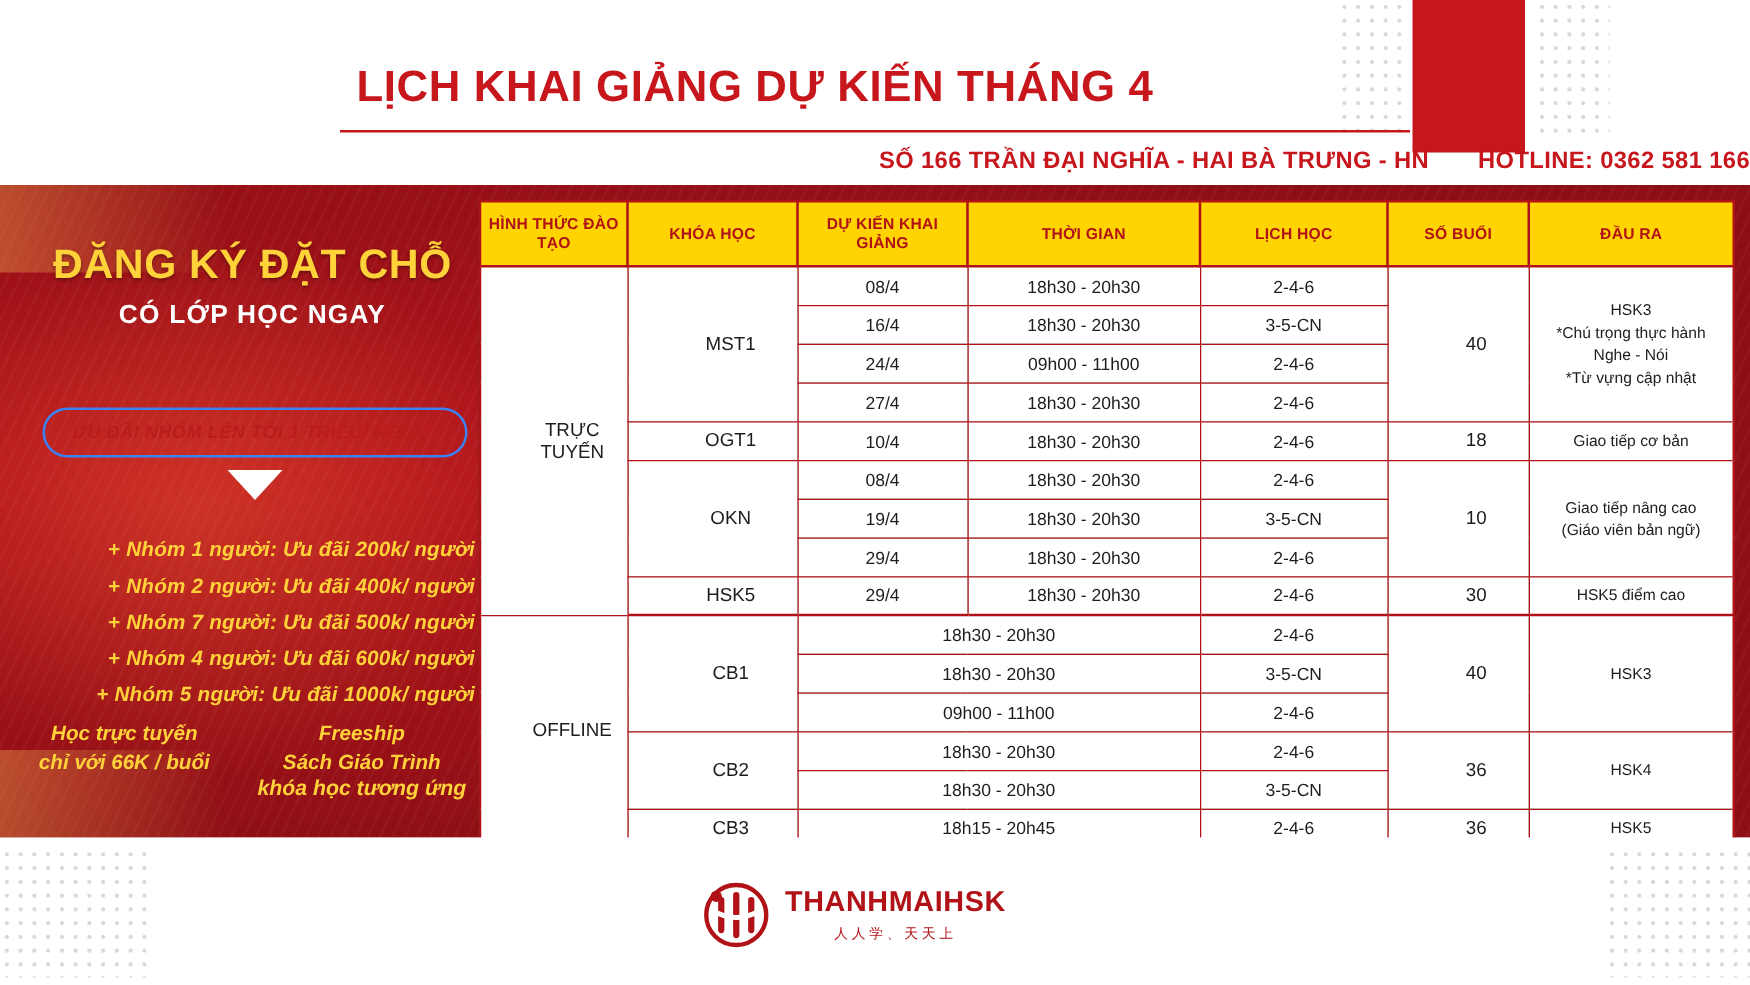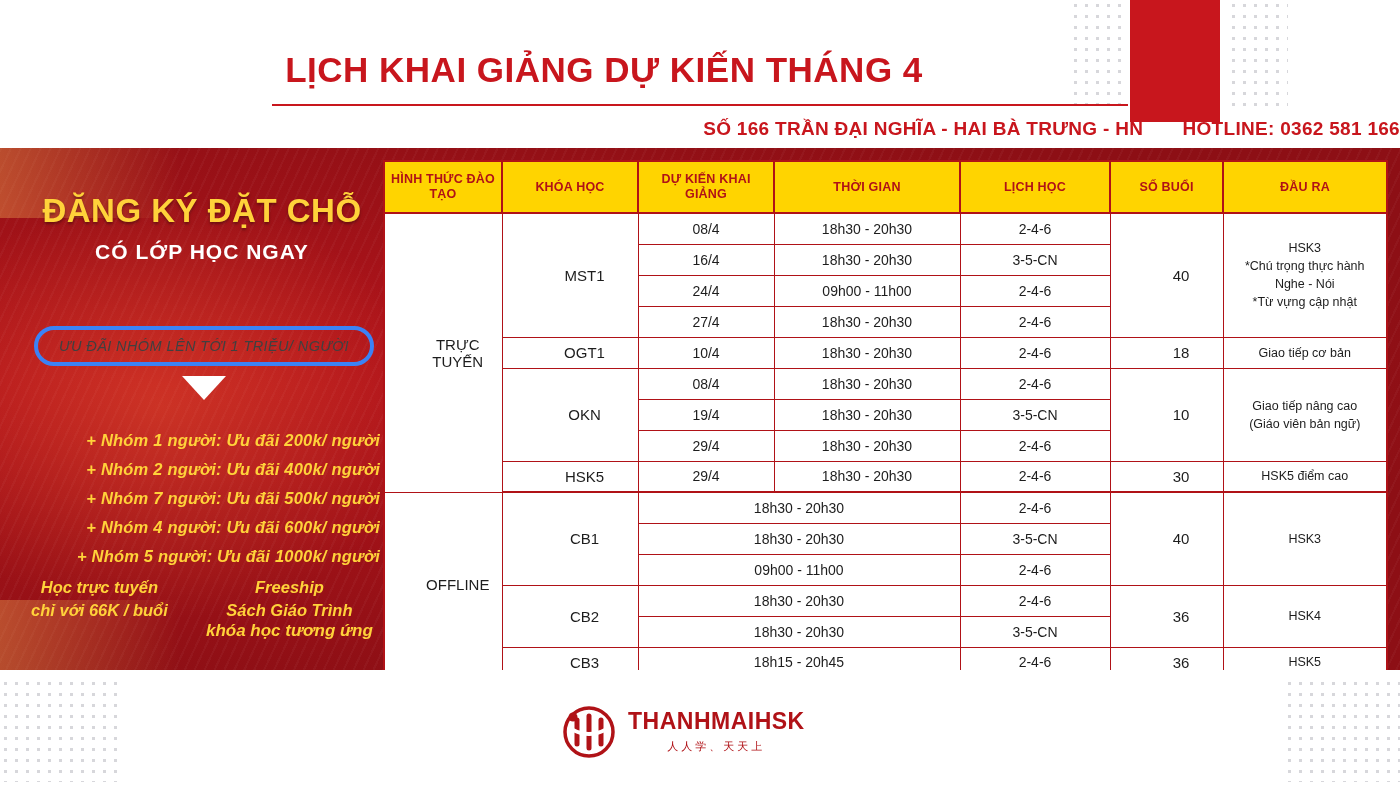--- a/index.html
+++ b/index.html
@@ -80,23 +80,23 @@
     font-size:33px; font-weight:bold; color:#ffd23a;
     letter-spacing:0.5px;
     text-shadow: 0 2px 3px rgba(0,0,0,0.35);
   }
   .promo-sub {
     position:absolute; top:92px; left:0; width:380px; text-align:center;
     font-size:21px; font-weight:bold; color:#ffffff; letter-spacing:1px;
   }
   .promo-pill {
     position:absolute; top:178px; left:22px; width:340px; height:40px;
-    border:4px solid #3b82f6; border-radius:22px;
+    border:2px solid #3b82f6; border-radius:22px;
     display:flex; align-items:center; justify-content:center;
-    color:#404040; font-size:14.5px; font-weight:normal; font-style:italic;
+    color:#b91c1c; font-size:14.5px; font-weight:bold; font-style:italic;
     letter-spacing:0.4px;
   }
   .promo-arrow {
     position:absolute; top:228px; left:170px; width:0; height:0;
     border-left:22px solid transparent; border-right:22px solid transparent;
     border-top:24px solid #ffffff;
   }
   .promo-list {
     position:absolute; top:278px; left:18px; width:350px;
   }

